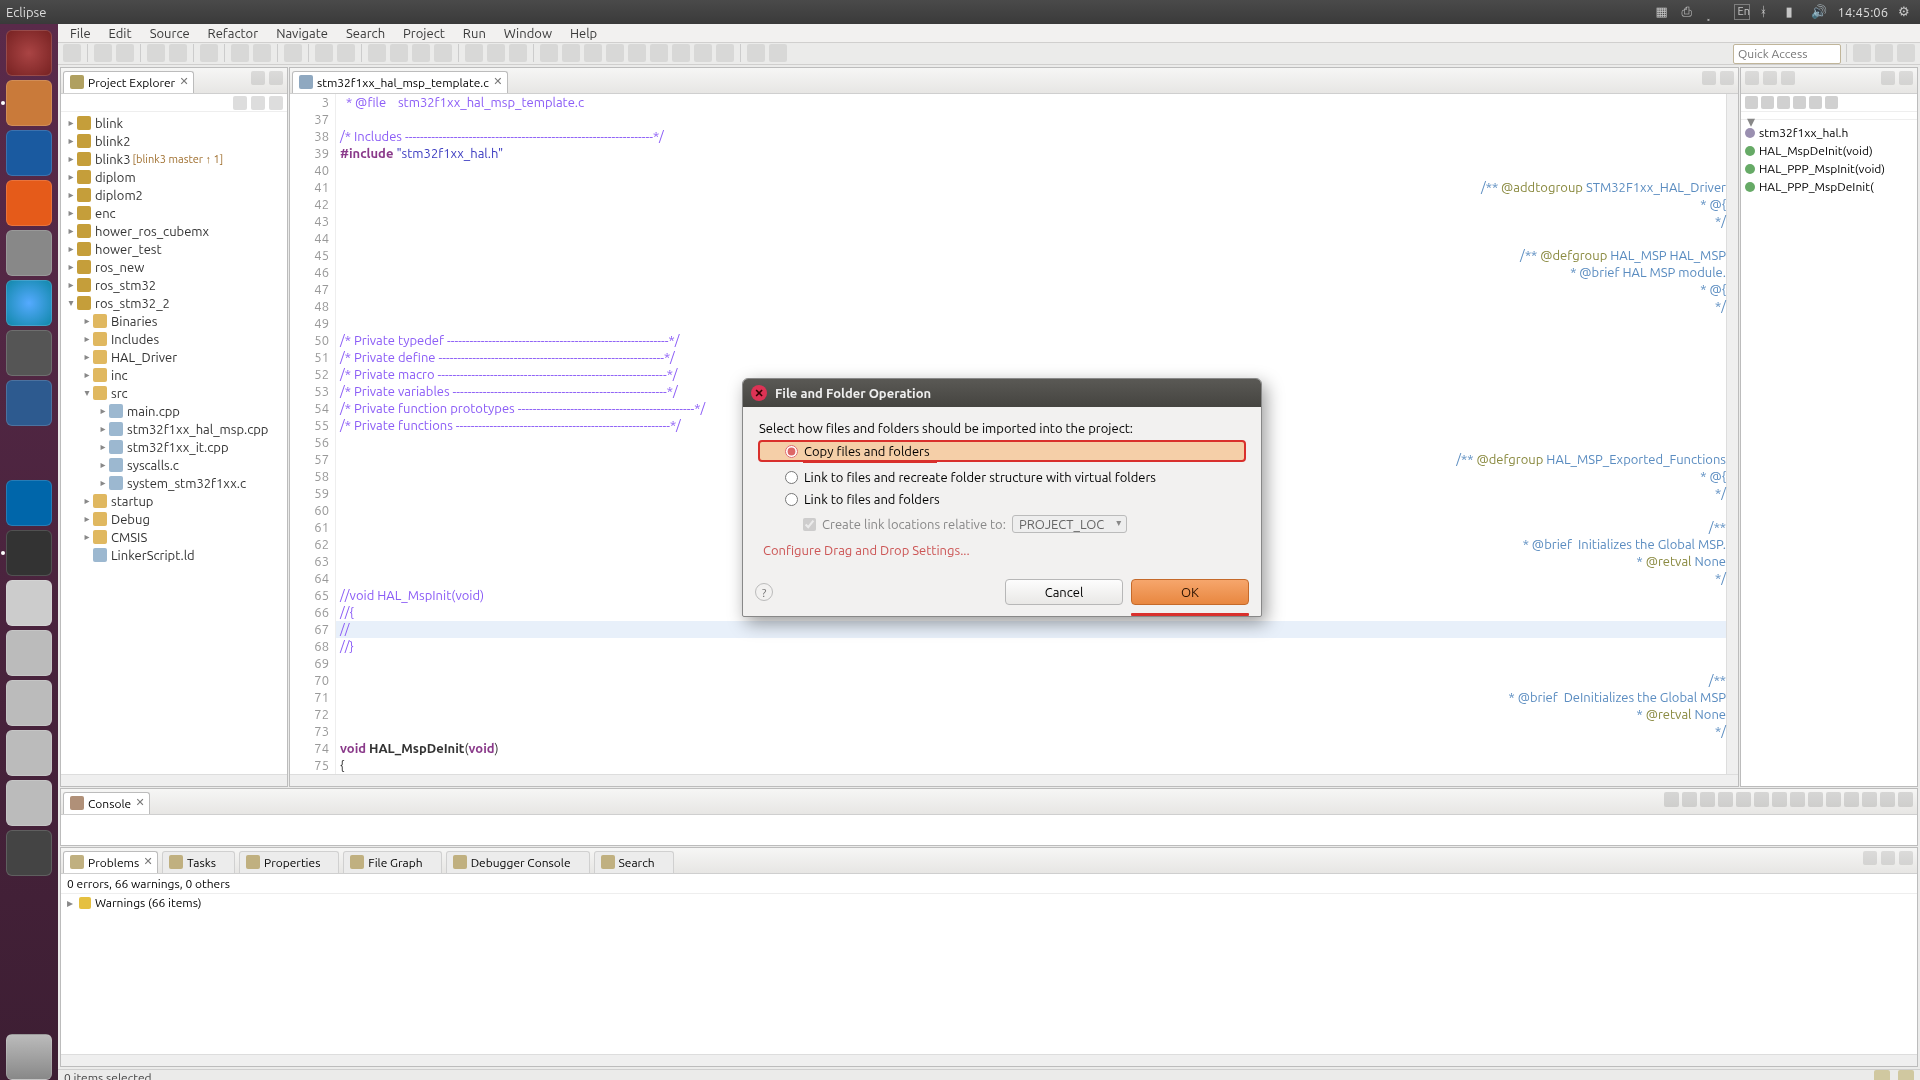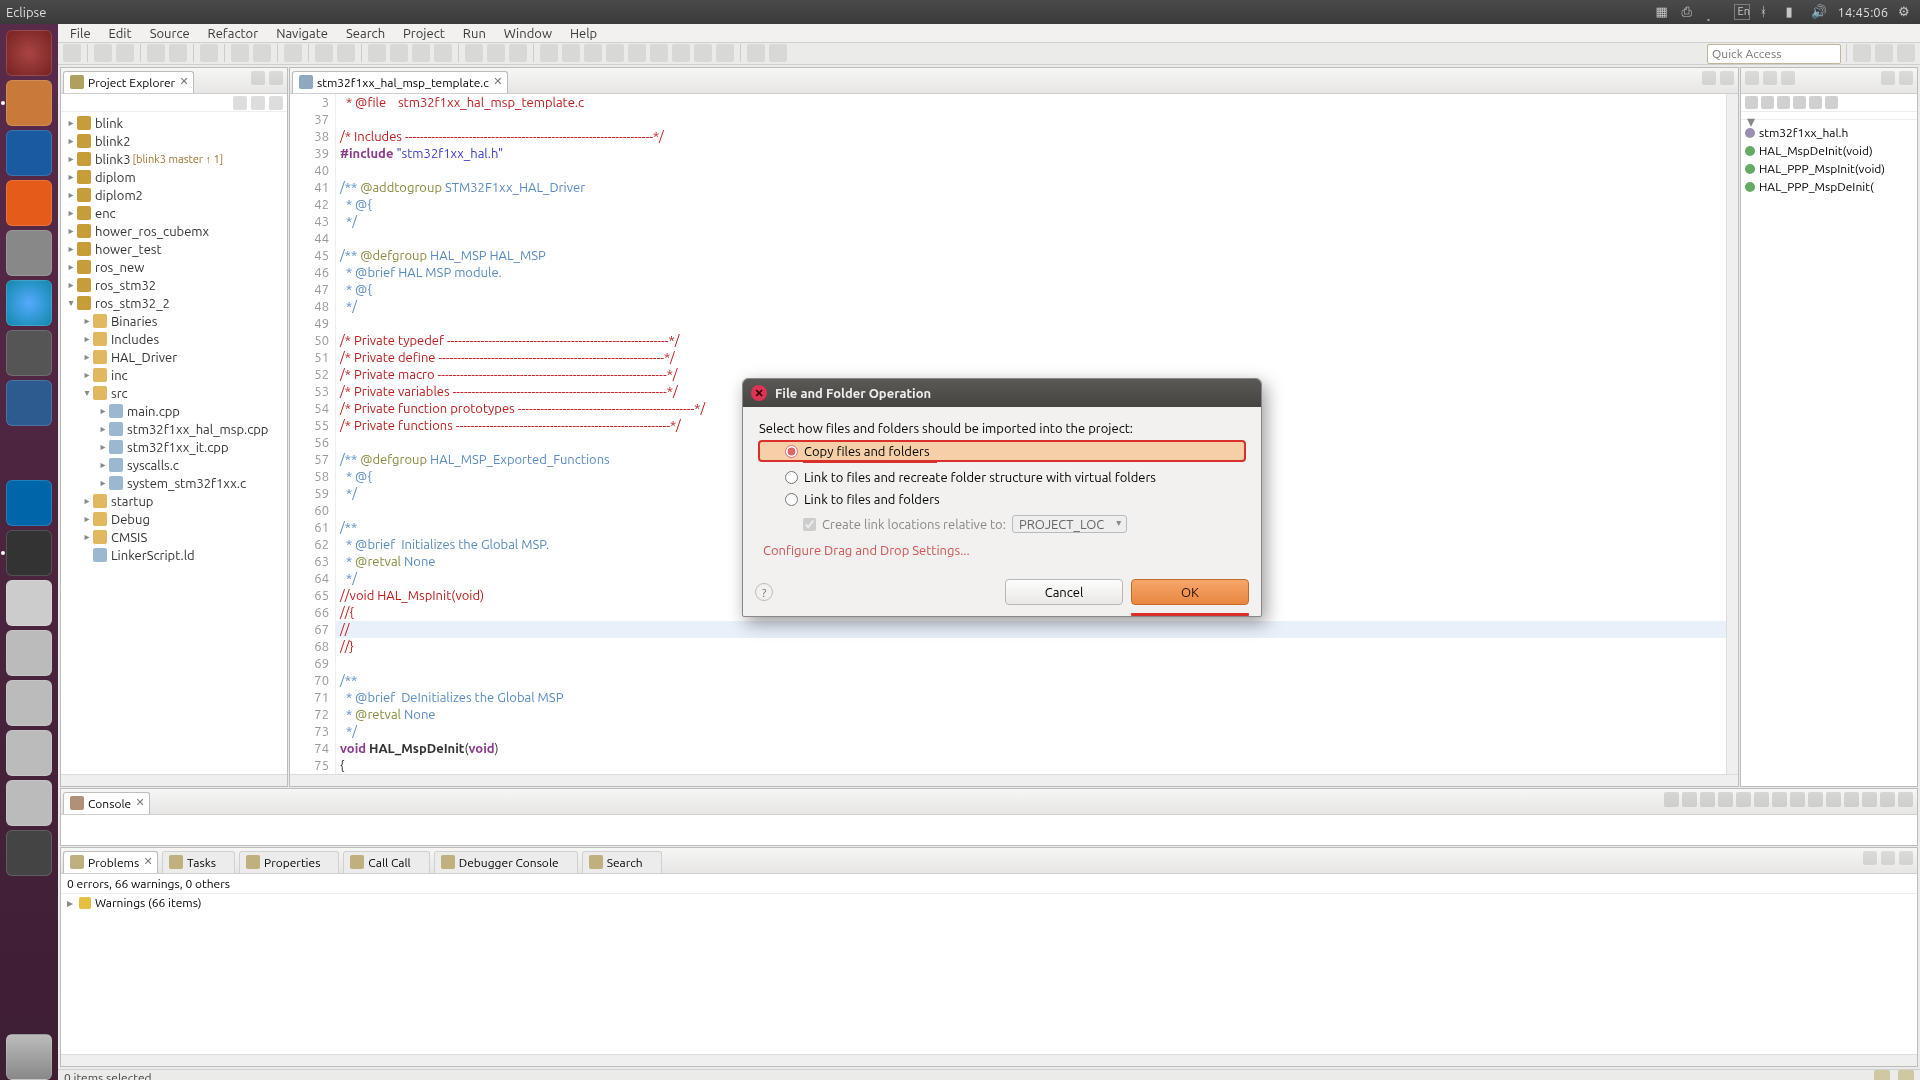--- a/index.html
+++ b/index.html
@@ -32,21 +32,21 @@
 
 
 .eclipse { position: absolute; left: 58px; right: 0; top: 24px; bottom: 0; background: #ebebea; display: flex; flex-direction: column; }
 .menubar { height: 24px; background: #f2f1f0; display: flex; align-items: center; padding: 0 4px; gap: 2px; font-size: 13px; color: #3a3a3a; border-bottom: 1px solid #d0cfce; }
 .menubar span { padding: 2px 8px; }
 
 .toolbar { height: 28px; background: #ebebea; border-bottom: 1px solid #d0cfce; display: flex; align-items: center; padding: 0 4px; gap: 2px; }
 .toolbar .tb { width: 18px; height: 18px; background: rgba(0,0,0,.08); border-radius: 2px; margin: 0 1px; }
 .toolbar .sep { width: 1px; height: 18px; background: #ccc; margin: 0 3px; }
 .toolbar .qa { margin-left: auto; }
-.quick-access { width: 134px; height: 20px; border: 1px solid #c0b59a; background: #fff; font-size: 12px; padding: 5px 4px; color: #888; border-radius: 2px; }
+.quick-access { width: 108px; height: 20px; border: 1px solid #c0b59a; background: #fff; font-size: 12px; padding: 5px 4px; color: #888; border-radius: 2px; }
 
 .workarea { flex: 1; display: flex; flex-direction: column; padding: 2px; gap: 1px; }
 .row1 { flex: 1; display: flex; gap: 1px; min-height: 0; }
 .row2 { height: 58px; display: flex; }
 .row3 { height: 220px; display: flex; }
 
 .view { background: #fff; border: 1px solid #bcbcbc; display: flex; flex-direction: column; min-width: 0; position: relative; }
 .tabbar { height: 26px; background: linear-gradient(#f6f6f5,#e7e6e4); border-bottom: 1px solid #cfcfcf; display: flex; align-items: flex-end; padding: 0 2px; position: relative; }
 .tab { height: 22px; background: #fff; border: 1px solid #bcbcbc; border-bottom: none; border-radius: 3px 3px 0 0; padding: 2px 18px 2px 6px; font-size: 12px; margin-right: 3px; position: relative; display: flex; align-items: center; gap: 4px; justify-content: space-between; }
 .tab .ticon { width: 14px; height: 14px; background: #b0a060; border-radius: 2px; }
@@ -67,24 +67,24 @@
 .treeitem .ic.folder { background: #e0b860; }
 .treeitem .deco { color: #a07030; font-size: 11px; margin-left: 2px; }
 
 
 .editor { flex: 1; }
 .code { flex: 1; overflow: auto; display: flex; font-family: "DejaVu Sans Mono", Consolas, monospace; font-size: 13px; line-height: 17px; position: relative; }
 .gutter { width: 46px; background: #fff; color: #999; text-align: right; padding: 0 6px; border-right: 1px solid #eee; }
 .gutter div { height: 17px; }
 .codelines { flex: 1; padding-left: 4px; white-space: pre; color: #333; position: relative; }
 .codelines div { height: 17px; }
-.c-comment { color: #b91c1c; }
+.c-comment { color: #8b5cf6; }
 .c-keyword { color: #8a3a8a; font-weight: bold; }
 .c-string { color: #3a3ac0; }
-.c-doc { color: #5a8cc0; }
+.c-doc { color: #5a8cc0; text-align: right; }
 .c-anno { color: #8a8a40; }
 .code .highlight-line { position:absolute; left:0; right:0; height:17px; background:#e8f0fa; z-index:0;}
 .codelines div { position:relative; z-index:1;}
 
 
 .outline { width: 178px; }
 .outline .body { padding: 4px; font-size: 12px; }
 .outline-tools { height:18px; display:flex; gap:3px; padding:2px 4px; border-bottom:1px solid #eee;}
 .outline-tools .o{width:13px;height:13px;background:#d0d0d0;border-radius:2px;}
 .out-item { display:flex; align-items:center; height:18px; gap:4px;}
@@ -542,21 +542,21 @@
               <div class="tab inactive">
                 <span class="ticon" style="background:#c0b080"></span>
                 <span>Tasks</span>
               </div>
               <div class="tab inactive">
                 <span class="ticon" style="background:#c0b080"></span>
                 <span>Properties</span>
               </div>
               <div class="tab inactive">
                 <span class="ticon" style="background:#c0b080"></span>
-                <span>Call Call</span>
+                <span>File Graph</span>
               </div>
               <div class="tab inactive">
                 <span class="ticon" style="background:#c0b080"></span>
                 <span>Debugger Console</span>
               </div>
               <div class="tab inactive">
                 <span class="ticon" style="background:#c0b080"></span>
                 <span>Search</span>
               </div>
             </div>

